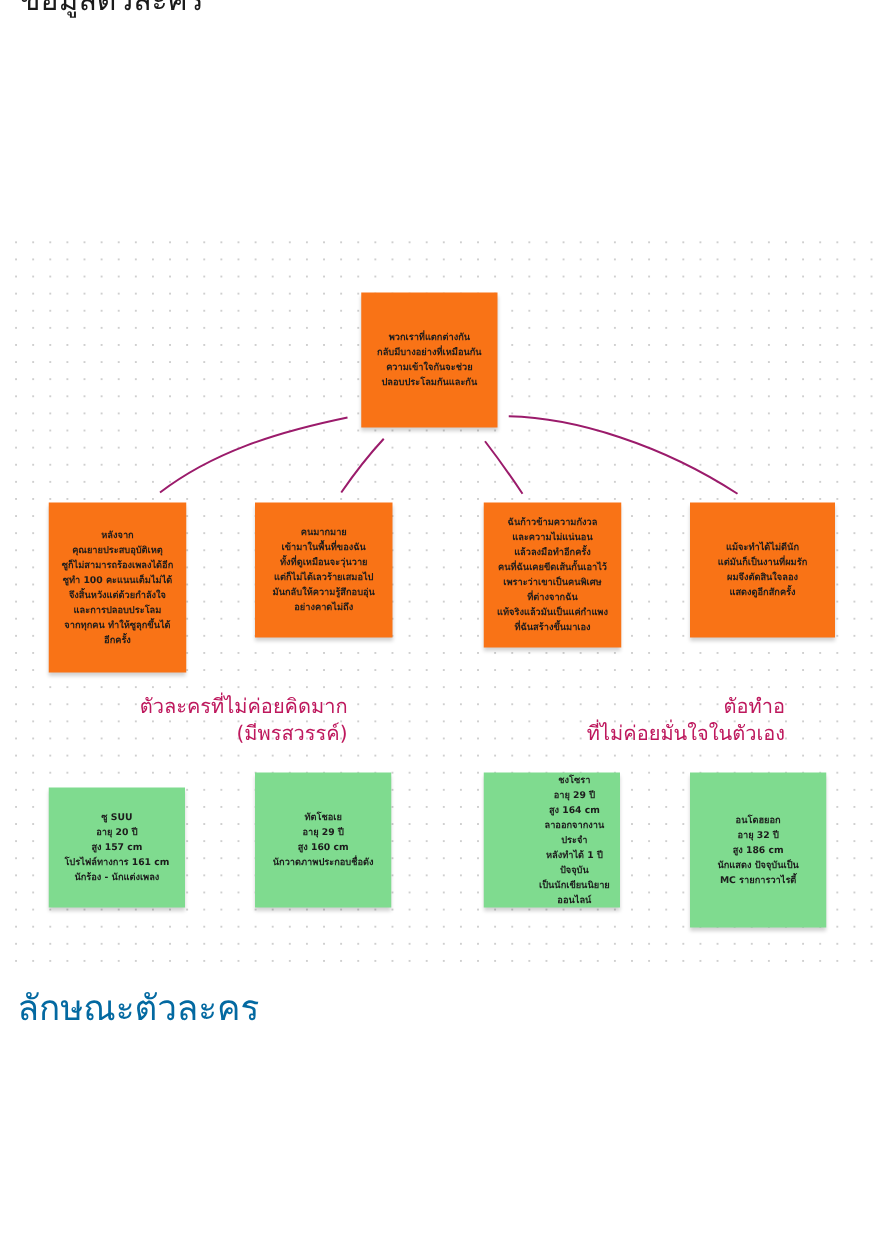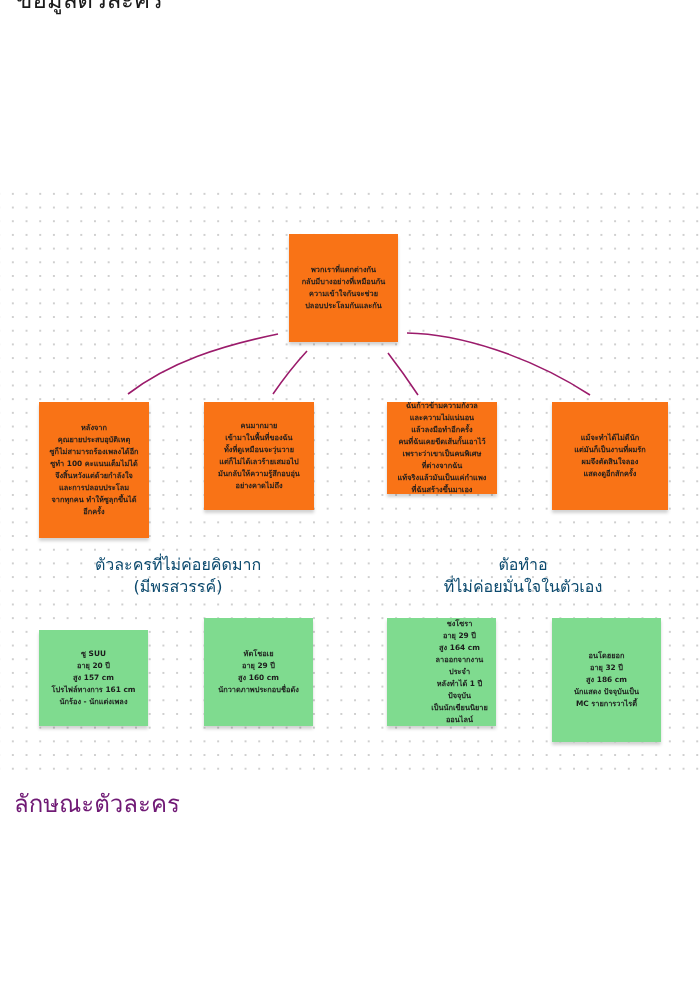--- a/index.html
+++ b/index.html
@@ -18,22 +18,22 @@
     left: 16px;
     top: -20px;
     font-size: 24px;
     color: #1a1a1a;
     white-space: nowrap;
   }
   .section-heading {
     position: absolute;
     left: 14px;
     top: 784px;
-    font-size: 24px;
-    color: #701a75;
+    font-size: 28px;
+    color: #0369a1;
     white-space: nowrap;
   }
 
   .board {
     position: absolute;
     left: 0;
     top: 183px;
     width: 700px;
     height: 590px;
     background-color: #ffffff;
@@ -57,24 +57,24 @@
     font-weight: bold;
     color: #1c1c1c;
     box-shadow: 0 3px 3px rgba(0,0,0,0.18);
   }
   .note span { white-space: pre-line; display: block; }
   .note.yellow { background: #f97316; }
   .note.green  { background: #7fdb8f; }
 
   .group-label {
     position: absolute;
-    text-align: center;
+    text-align: right;
     font-size: 16px;
     line-height: 22px;
-    color: #0c4a6e;
+    color: #be185d;
     white-space: pre-line;
   }
 </style>
 </head>
 <body>
 
 <div class="page">
 
   <div class="top-heading">ข้อมูลตัวละคร</div>
 
@@ -105,21 +105,21 @@
 อีกครั้ง</span>
   </div>
   <div class="note yellow" style="left:204px; top:402px; width:110px; height:108px;">
     <span>คนมากมาย
 เข้ามาในพื้นที่ของฉัน
 ทั้งที่ดูเหมือนจะวุ่นวาย
 แต่ก็ไม่ได้เลวร้ายเสมอไป
 มันกลับให้ความรู้สึกอบอุ่น
 อย่างคาดไม่ถึง</span>
   </div>
-  <div class="note yellow" style="left:387px; top:402px; width:110px; height:92px;">
+  <div class="note yellow" style="left:387px; top:402px; width:110px; height:116px;">
     <span>ฉันก้าวข้ามความกังวล
 และความไม่แน่นอน
 แล้วลงมือทำอีกครั้ง
 คนที่ฉันเคยขีดเส้นกั้นเอาไว้
 เพราะว่าเขาเป็นคนพิเศษ
 ที่ต่างจากฉัน
 แท้จริงแล้วมันเป็นแค่กำแพง
 ที่ฉันสร้างขึ้นมาเอง</span>
   </div>
   <div class="note yellow" style="left:552px; top:402px; width:116px; height:108px;">

